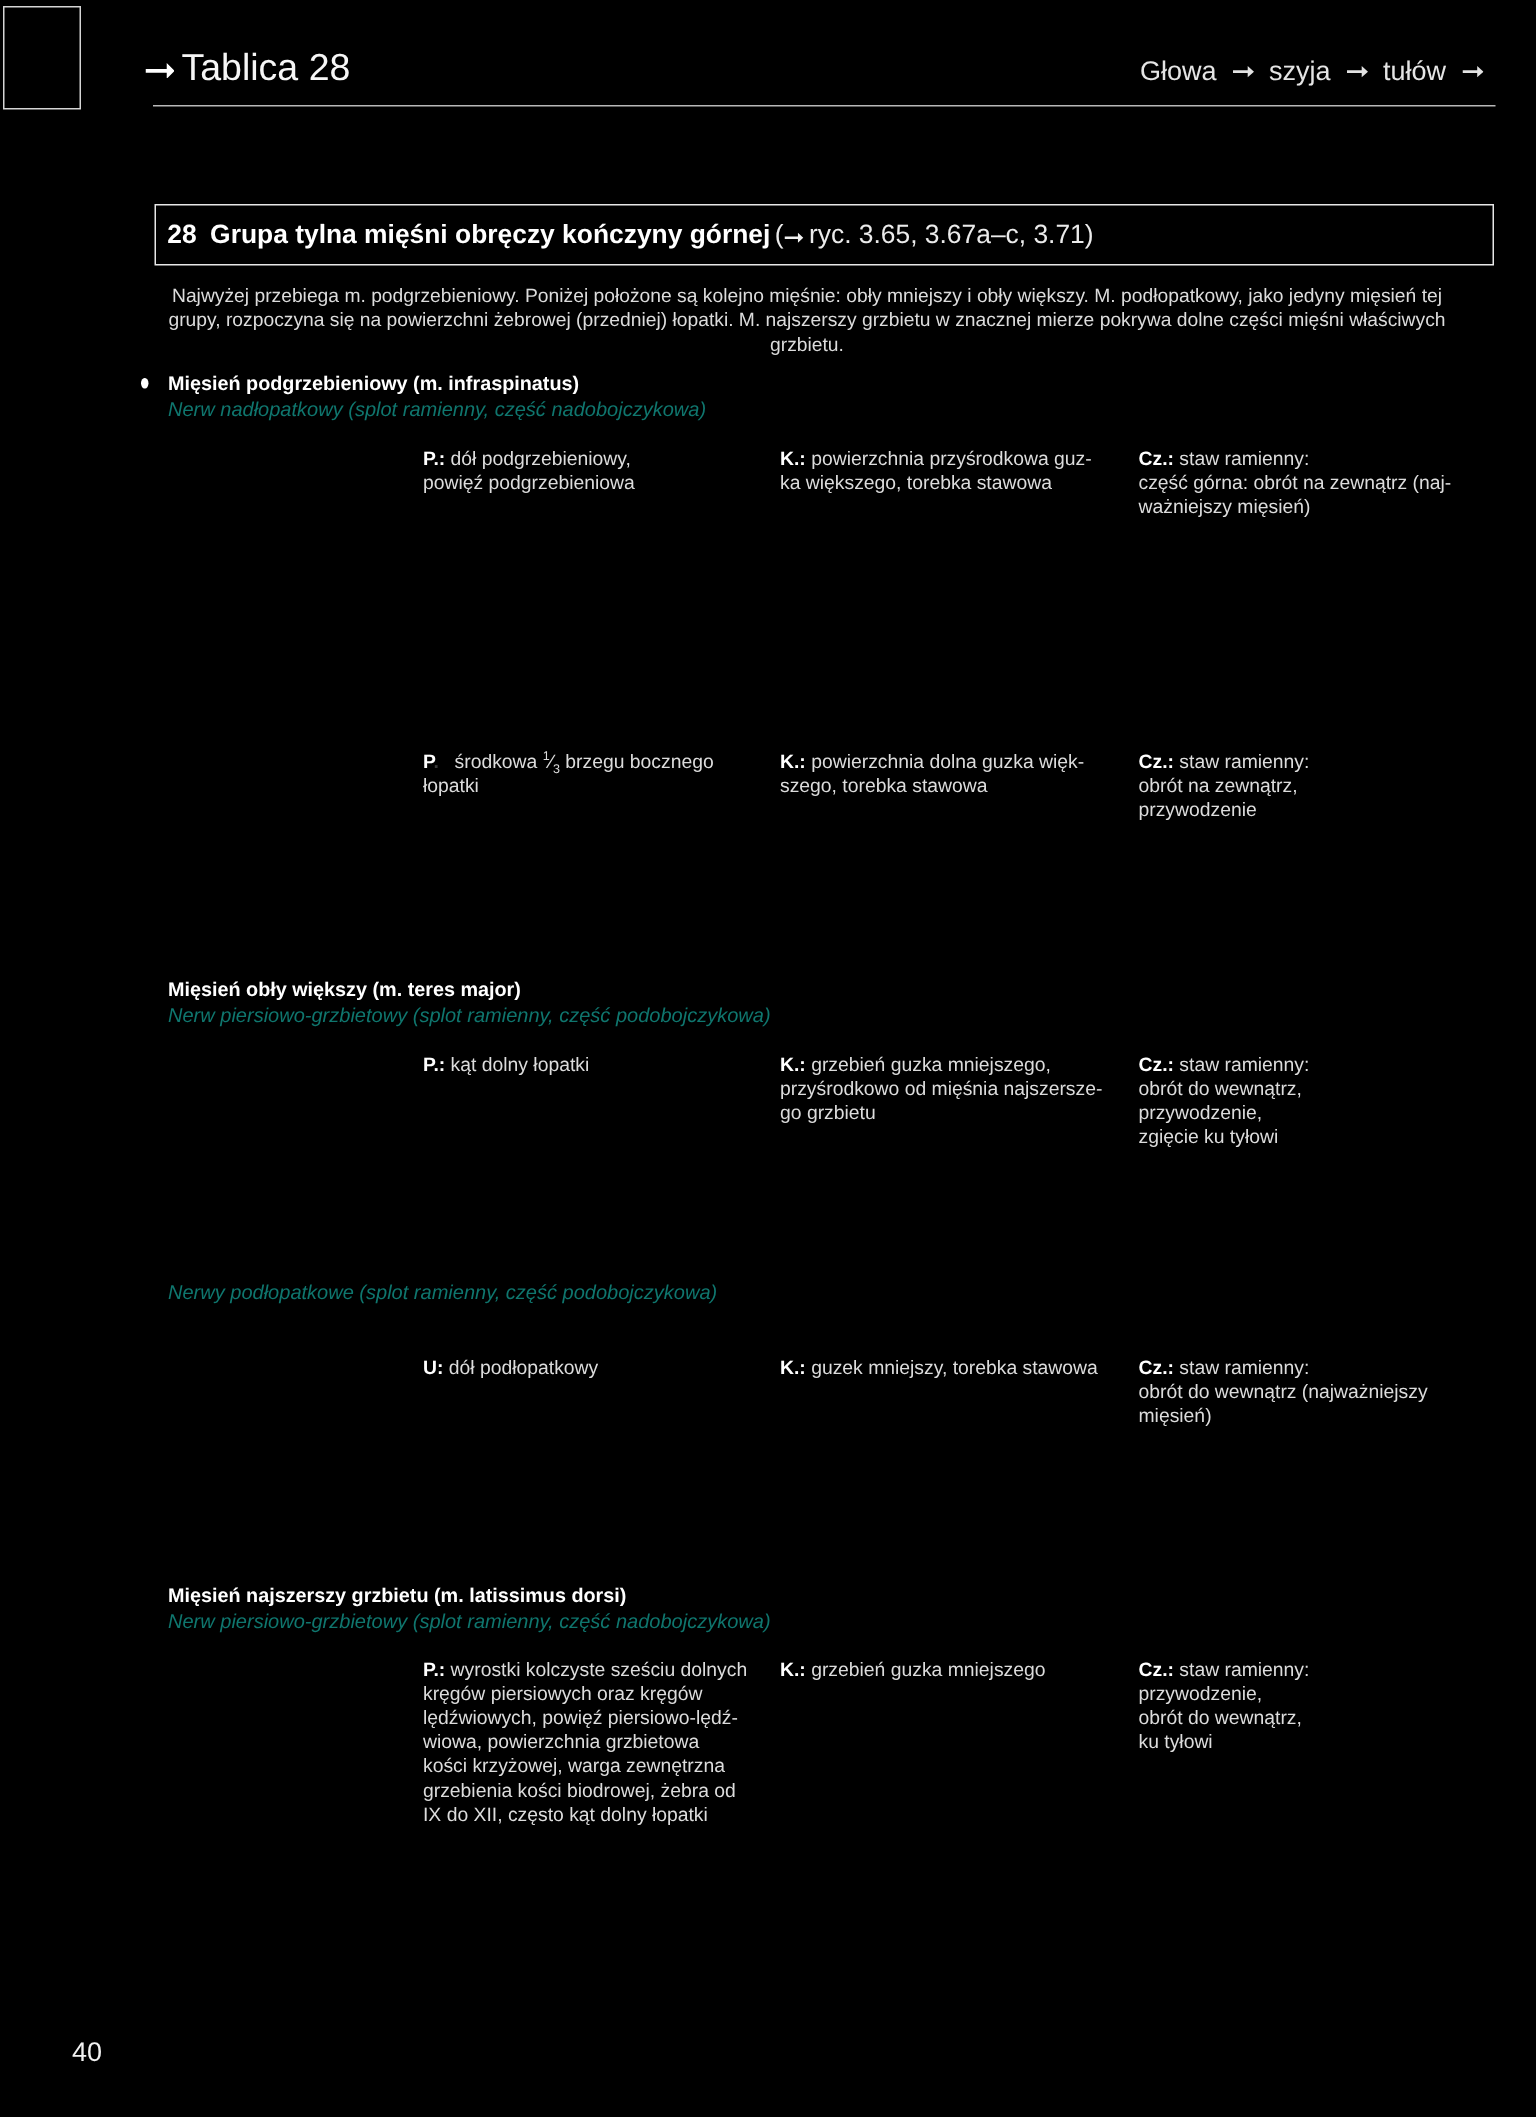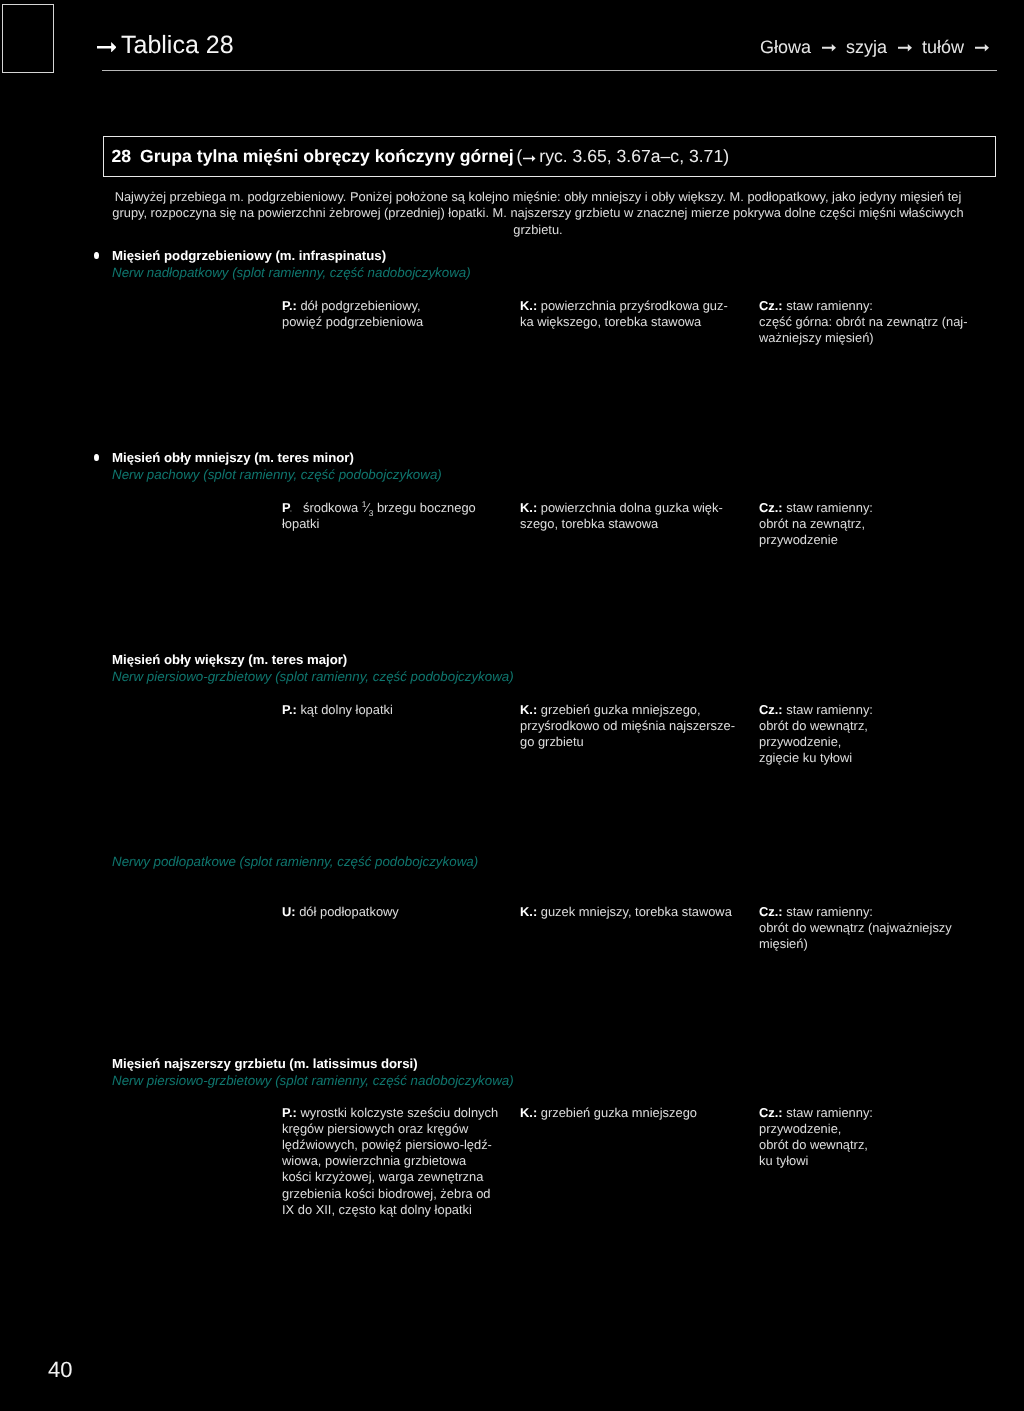--- a/index.html
+++ b/index.html
@@ -52,21 +52,21 @@
   .c2{left:238px;width:215px;}
   .c3{left:477px;width:238px;}
   .col b{font-weight:bold;color:#ffffff;}
   .col .u{text-underline-offset:0.5px;text-decoration-thickness:1px;}
   .frac{font-size:12.9px;white-space:nowrap;}
   .faint-dot{color:#3a3a3a;font-weight:bold;}
   .gapsp{display:inline-block;width:10.5px;}
   .frac sup{font-size:8.4px;vertical-align:super;line-height:0;}
   .frac sub{font-size:8.4px;vertical-align:sub;line-height:0;}
 
-  .page-number{position:absolute;left:48px;top:1359px;font-size:22px;line-height:1;color:#f2f2f2;}
+  .page-number{position:absolute;left:48px;top:1359px;font-size:18px;line-height:1;color:#f2f2f2;}
 </style>
 </head>
 <body>
 
 <div class="page">
 
   <div class="corner-box"></div>
 
   <svg class="head-arrow" viewBox="0 0 39 21">
     <path d="M0 8.1 H28.3 V0 L39 10.5 L28.3 21 V12.9 H0 Z" fill="#ffffff"></path>
@@ -101,25 +101,20 @@
     <span class="m-dot"></span>
     <div class="m-name"><b>Mięsień podgrzebieniowy (m. infraspinatus)</b></div>
     <div class="m-nerve">Nerw nadłopatkowy (splot ramienny, część nadobojczykowa)</div>
   </div>
   <div class="cols" style="top:297.5px">
     <div class="col c1"><b>P.:</b> <span>dół podgrzebieniowy,<br>powięź podgrzebieniowa</span></div>
     <div class="col c2"><b>K.:</b> <span>powierzchnia przyśrodkowa guz-<br>ka większego, torebka stawowa</span></div>
     <div class="col c3"><b>Cz.:</b> <span class="u">staw ramienny:</span><br><span>część górna: obrót na zewnątrz (naj-<br>ważniejszy mięsień)</span></div>
   </div>
 
-  <div class="muscle" style="top:450px">
-    <span class="m-dot"></span>
-    <div class="m-name"><b>Mięsień obły mniejszy (m. teres minor)</b></div>
-    <div class="m-nerve">Nerw pachowy (splot ramienny, część podobojczykowa)</div>
-  </div>
   <div class="cols" style="top:499.5px">
     <div class="col c1"><b>P</b><span class="faint-dot">.</span><span class="gapsp"></span><span>środkowa <span class="frac"><sup>1</sup>⁄<sub>3</sub></span> brzegu bocznego<br>łopatki</span></div>
     <div class="col c2"><b>K.:</b> <span>powierzchnia dolna guzka więk-<br>szego, torebka stawowa</span></div>
     <div class="col c3"><b>Cz.:</b> <span class="u">staw ramienny:</span><br><span>obrót na zewnątrz,<br>przywodzenie</span></div>
   </div>
 
   <div class="muscle" style="top:652px">
     <div class="m-name"><b>Mięsień obły większy (m. teres major)</b></div>
     <div class="m-nerve">Nerw piersiowo-grzbietowy (splot ramienny, część podobojczykowa)</div>
   </div>

